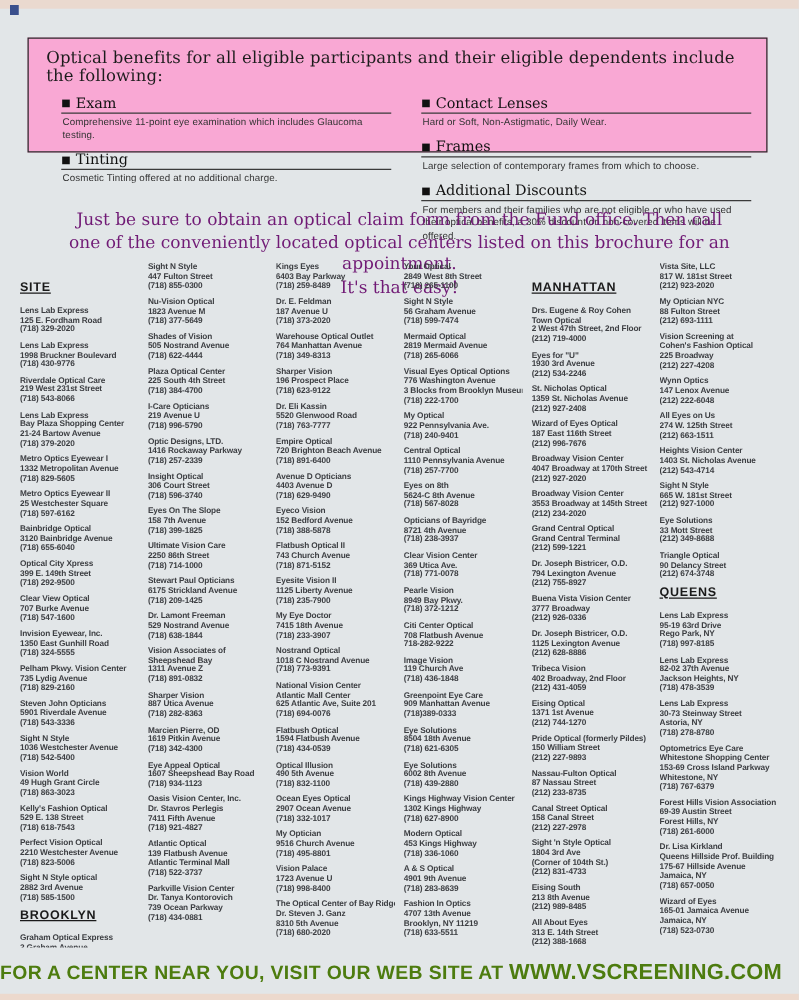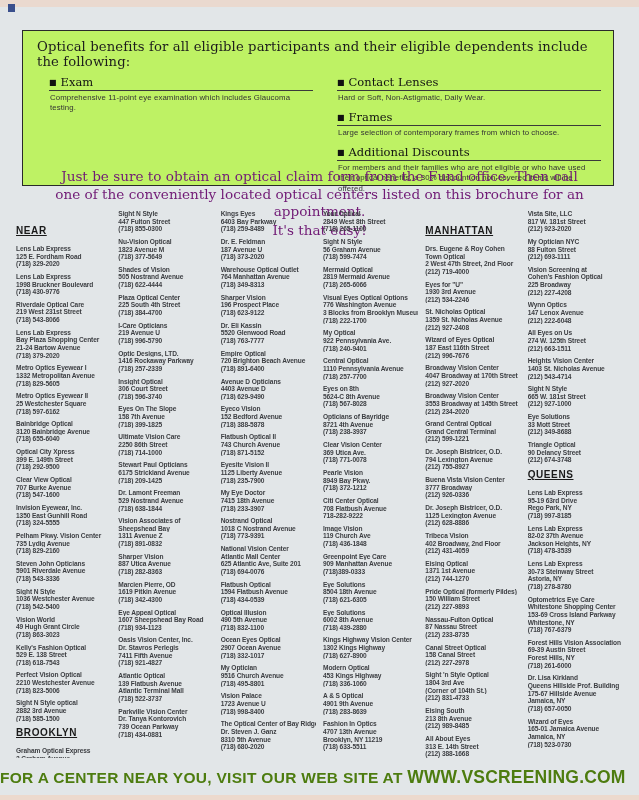--- a/index.html
+++ b/index.html
@@ -11,22 +11,22 @@
   .page{
     position:absolute;inset:0;
     background:#e2e6e8;
   }
   .edge-top{position:absolute;top:0;left:0;right:0;height:7px;background:#ead9cf;}
   .edge-bottom{position:absolute;bottom:0;left:0;right:0;height:5px;background:#ecd9cd;}
   .corner-mark{position:absolute;top:4px;left:8px;width:7px;height:8px;background:#3a4f8c;}
 
   
   .benefits-box{
-    position:absolute;left:22px;top:30px;width:592px;height:156px;
-    background:#bef264;border:1px solid #2a2a2a;
+    position:absolute;left:22px;top:30px;width:592px;height:92px;
+    background:#f9a8d4;border:1px solid #2a2a2a;
     padding:6px 12px 4px 12px;box-sizing:border-box;
   }
   .benefits-title{
     font-family:"DejaVu Serif","Liberation Serif",serif;
     font-size:13.2px;color:#1c1c1c;letter-spacing:.1px;
     margin:2px 0 6px 2px;
   }
   .benefits-cols{display:flex;gap:10px;}
   .benefits-col{flex:1;display:flex;flex-direction:column;}
   .b-item{margin:0 0 7px 14px;}
@@ -89,20 +89,24 @@
   <div class="corner-mark"></div>
 
   <div class="benefits-box">
     <div class="benefits-title">Optical benefits for all eligible participants and their eligible dependents include the following:</div>
     <div class="benefits-cols">
       <div class="benefits-col">
         <div class="b-item">
           <div class="b-head"><span class="sq">■</span><span>Exam</span></div>
           <div class="b-desc">Comprehensive 11-point eye examination which includes Glaucoma testing.</div>
         </div>
+        <div class="b-item">
+          <div class="b-head"><span class="sq">■</span><span>Tinting</span></div>
+          <div class="b-desc">Cosmetic Tinting offered at no additional charge.</div>
+        </div>
       </div>
       <div class="benefits-col">
         <div class="b-item">
           <div class="b-head"><span class="sq">■</span><span>Contact Lenses</span></div>
           <div class="b-desc">Hard or Soft, Non-Astigmatic, Daily Wear.</div>
         </div>
         <div class="b-item">
           <div class="b-head"><span class="sq">■</span><span>Frames</span></div>
           <div class="b-desc">Large selection of contemporary frames from which to choose.</div>
         </div>
@@ -114,21 +118,21 @@
     </div>
   </div>
 
   <div class="intro">
     <span class="intro-text">Just be sure to obtain an optical claim form from the Fund office.  Then call one of the conveniently located optical centers listed on this brochure for an appointment.</span>
     <div class="intro-tagline">It's that easy!</div>
   </div>
 
   <div class="directory">
       <div class="dir-col pad-top">
-        <div class="dir-header">NEAR</div>
+        <div class="dir-header">SITE</div>
         <div class="dir-entry">
           <div class="dir-line">Lens Lab Express</div>
           <div class="dir-line">125 E. Fordham Road</div>
           <div class="dir-line">(718) 329-2020</div>
         </div>
         <div class="dir-entry">
           <div class="dir-line">Lens Lab Express</div>
           <div class="dir-line">1998 Bruckner Boulevard</div>
           <div class="dir-line">(718) 430-9776</div>
         </div>

